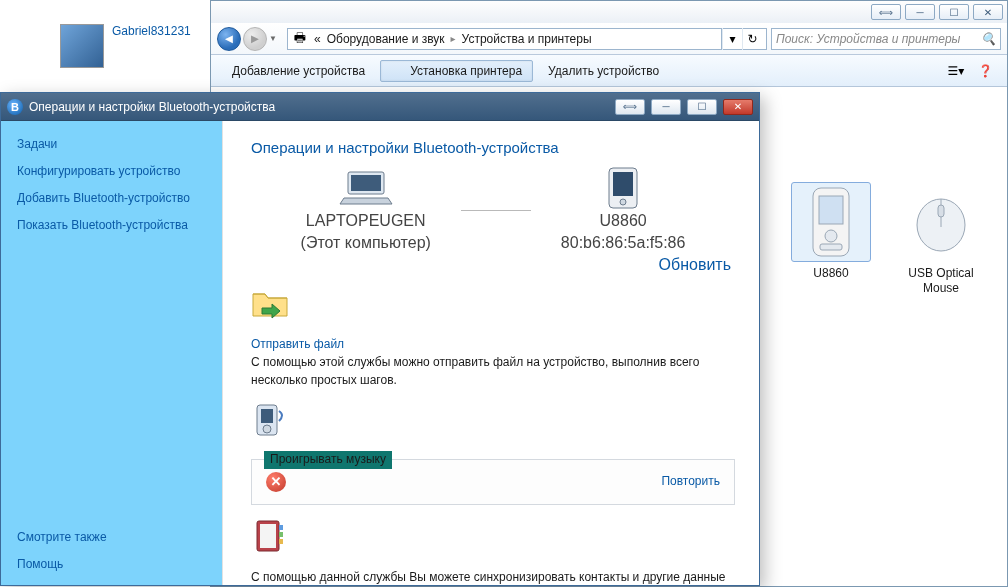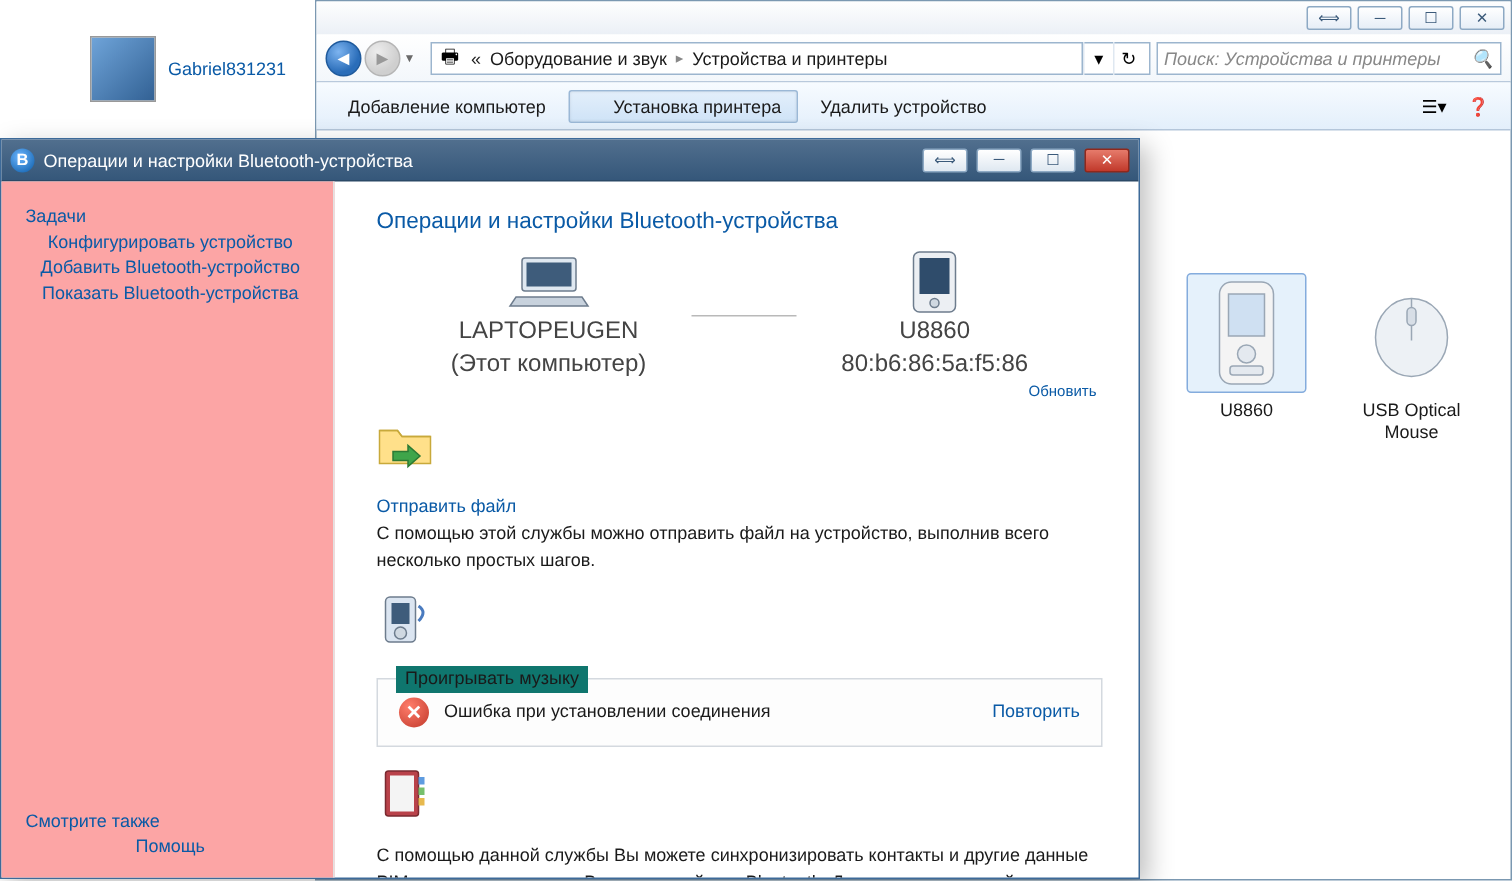--- a/index.html
+++ b/index.html
@@ -59,56 +59,56 @@
 .explorer-body { position:absolute; left:0; top:86px; right:0; bottom:0; display:flex; }
 .devices-area { flex:1; padding:14px; position:relative; }
 .device-tile {
   position:absolute; width:100px; text-align:center; font-size:12px; color:#1a1a1a;
 }
 .device-tile.selected .tile-icon { background:#e5f1fb; border:1px solid #84acdd; border-radius:3px; }
 .tile-icon { width:80px;height:80px;margin:0 auto 4px;display:flex;align-items:center;justify-content:center;}
 .tile-label{line-height:1.25;}
 
 
-.user-tile { position:absolute; left:60px; top:24px; display:flex;align-items:center;gap:8px; }
+.user-tile { position:absolute; left:60px; top:24px; display:flex;gap:8px; }
 .user-pic { width:44px;height:44px;background:linear-gradient(135deg,#6fa4d9,#326194);border:1px solid #999;}
 .user-name { color:#0a5aa6; font-size:12px; }
 
 
 .btwin {
   position:absolute; left:0; top:92px; width:760px; height:494px;
   background:#fff; border:1px solid #3d6a99; box-shadow: 5px 5px 16px rgba(0,0,0,.25);
 }
 .bt-title {
   height:28px; background:linear-gradient(#516f8e,#35577a);
   display:flex;align-items:center;color:#fff;padding:0 6px;gap:6px;
   border-bottom:1px solid #2b4966;
 }
 .bt-title .spacer{flex:1;}
 .bt-title .wbtn{background:linear-gradient(#fff,#dfe8f1);}
 .bt-title .wclose{background:linear-gradient(#e67b6b,#c1392b);color:#fff;border-color:#8f281c;}
 .bt-icon-small{width:16px;height:16px;border-radius:50%;background:radial-gradient(circle at 40% 35%,#6cb6ff,#0a5aa6);display:flex;align-items:center;justify-content:center;font-size:11px;font-weight:bold;}
 
 .bt-body { display:flex; height:calc(100% - 28px); }
 .bt-side {
-  width:222px; background:#fca5a5; border-right:1px solid #e2e2e2;
-  padding:16px 12px 12px 16px; display:flex;flex-direction:column;
+  width:222px; background:#7dd3fc; border-right:1px solid #e2e2e2;
+  padding:16px 12px 12px 16px; display:flex;flex-direction:column;gap:10px;
 }
 .bt-side h4 { color:#0a5aa6; font-weight:normal; font-size:12px; margin-bottom:2px;}
-.bt-side a { color:#0a5aa6; text-decoration:none; font-size:12px; display:block; line-height:1.4;text-align:center;}
+.bt-side a { color:#0a5aa6; text-decoration:none; font-size:12px; display:block; line-height:1.4;}
 .bt-side .spacer{flex:1;}
 
 .bt-main { flex:1; padding:18px 24px 12px 28px; overflow:hidden; color:#1a1a1a; }
 .bt-main h2 { color:#0a5aa6; font-weight:normal; font-size:15px; margin-bottom:12px; }
 
 .conn-row{display:flex;align-items:center;justify-content:center;gap:30px;margin:6px 0 2px;}
 .conn-col{display:flex;flex-direction:column;align-items:center;gap:4px;font-size:16px;color:#444;text-align:center;}
 .conn-line{width:70px;height:1px;background:#b9b9b9;}
 .dev-ic{width:56px;height:40px;display:flex;align-items:center;justify-content:center;}
-.refresh{color:#0a5aa6;text-align:right;font-size:10px;margin:4px 4px 8px 0;}
+.refresh{color:#0a5aa6;text-align:right;font-size:16px;margin:4px 4px 8px 0;}
 
 .svc{display:flex;gap:14px;margin:10px 0 12px;flex-direction:column;}
 .svc-ic{width:38px;height:38px;flex:none;display:flex;align-items:center;justify-content:center;}
 .svc-body{flex:1;font-size:12px;line-height:1.45;}
 .svc-body .svc-title{color:#0a5aa6;margin-bottom:1px;}
 
 .music-box{border:1px solid #d4d9df;background:#fdfdfd;padding:12px 14px 12px 14px;margin-top:6px;position:relative;}
 .music-box .legend{position:absolute;top:-9px;left:12px;background:#0f766e;padding:0 6px;font-size:12px;}
 .music-box .row{display:flex;align-items:center;gap:10px;}
 .err-ic{width:20px;height:20px;border-radius:50%;background:radial-gradient(circle at 35% 30%,#ff7d6b,#c1392b);color:#fff;display:flex;align-items:center;justify-content:center;font-weight:bold;font-size:13px;}
@@ -146,21 +146,21 @@
         <div>↻</div>
       </div>
     </div>
     <div class="searchbox">
       <span>Поиск: Устройства и принтеры</span>
       <span>🔍</span>
     </div>
   </div>
 
   <div class="toolbar">
-    <div class="tbtn">Добавление компьютер</div>
+    <div class="tbtn">Добавление устройства</div>
     <div class="tbtn pressed">Установка принтера</div>
     <div class="tbtn">Удалить устройство</div>
     <div class="toolbar-spacer"></div>
     <div class="tool-icon">☰▾</div>
     <div class="tool-icon" style="color:#2a6db9;">❓</div>
   </div>
 
   <div class="explorer-body">
     <div class="devices-area">
       <div class="device-tile selected" style="left:570px;top:95px;">
@@ -262,21 +262,20 @@
               <rect x="8" y="8" width="12" height="14" fill="#3e5c7b"></rect>
               <circle cx="14" cy="28" r="4" fill="#cfd8e1" stroke="#6d7c8d"></circle>
               <path d="M26 10 q6 4 0 10" fill="none" stroke="#4a7bbf" stroke-width="2"></path>
             </svg>
         </div>
         <div class="svc-body">
           <div class="music-box">
             <span class="legend">Проигрывать музыку</span>
             <div class="row">
               <div class="err-ic">✕</div>
-              <span>Ошибка при установлении соединения</span>
               <a class="retry" style="text-decoration:none;">Повторить</a>
             </div>
           </div>
         </div>
       </div>
 
       <div class="svc">
         <div class="svc-ic">
           <svg width="34" height="38" viewBox="0 0 34 38">
               <rect x="4" y="4" width="22" height="30" rx="2" fill="#b9424a" stroke="#7a2a30"></rect>

